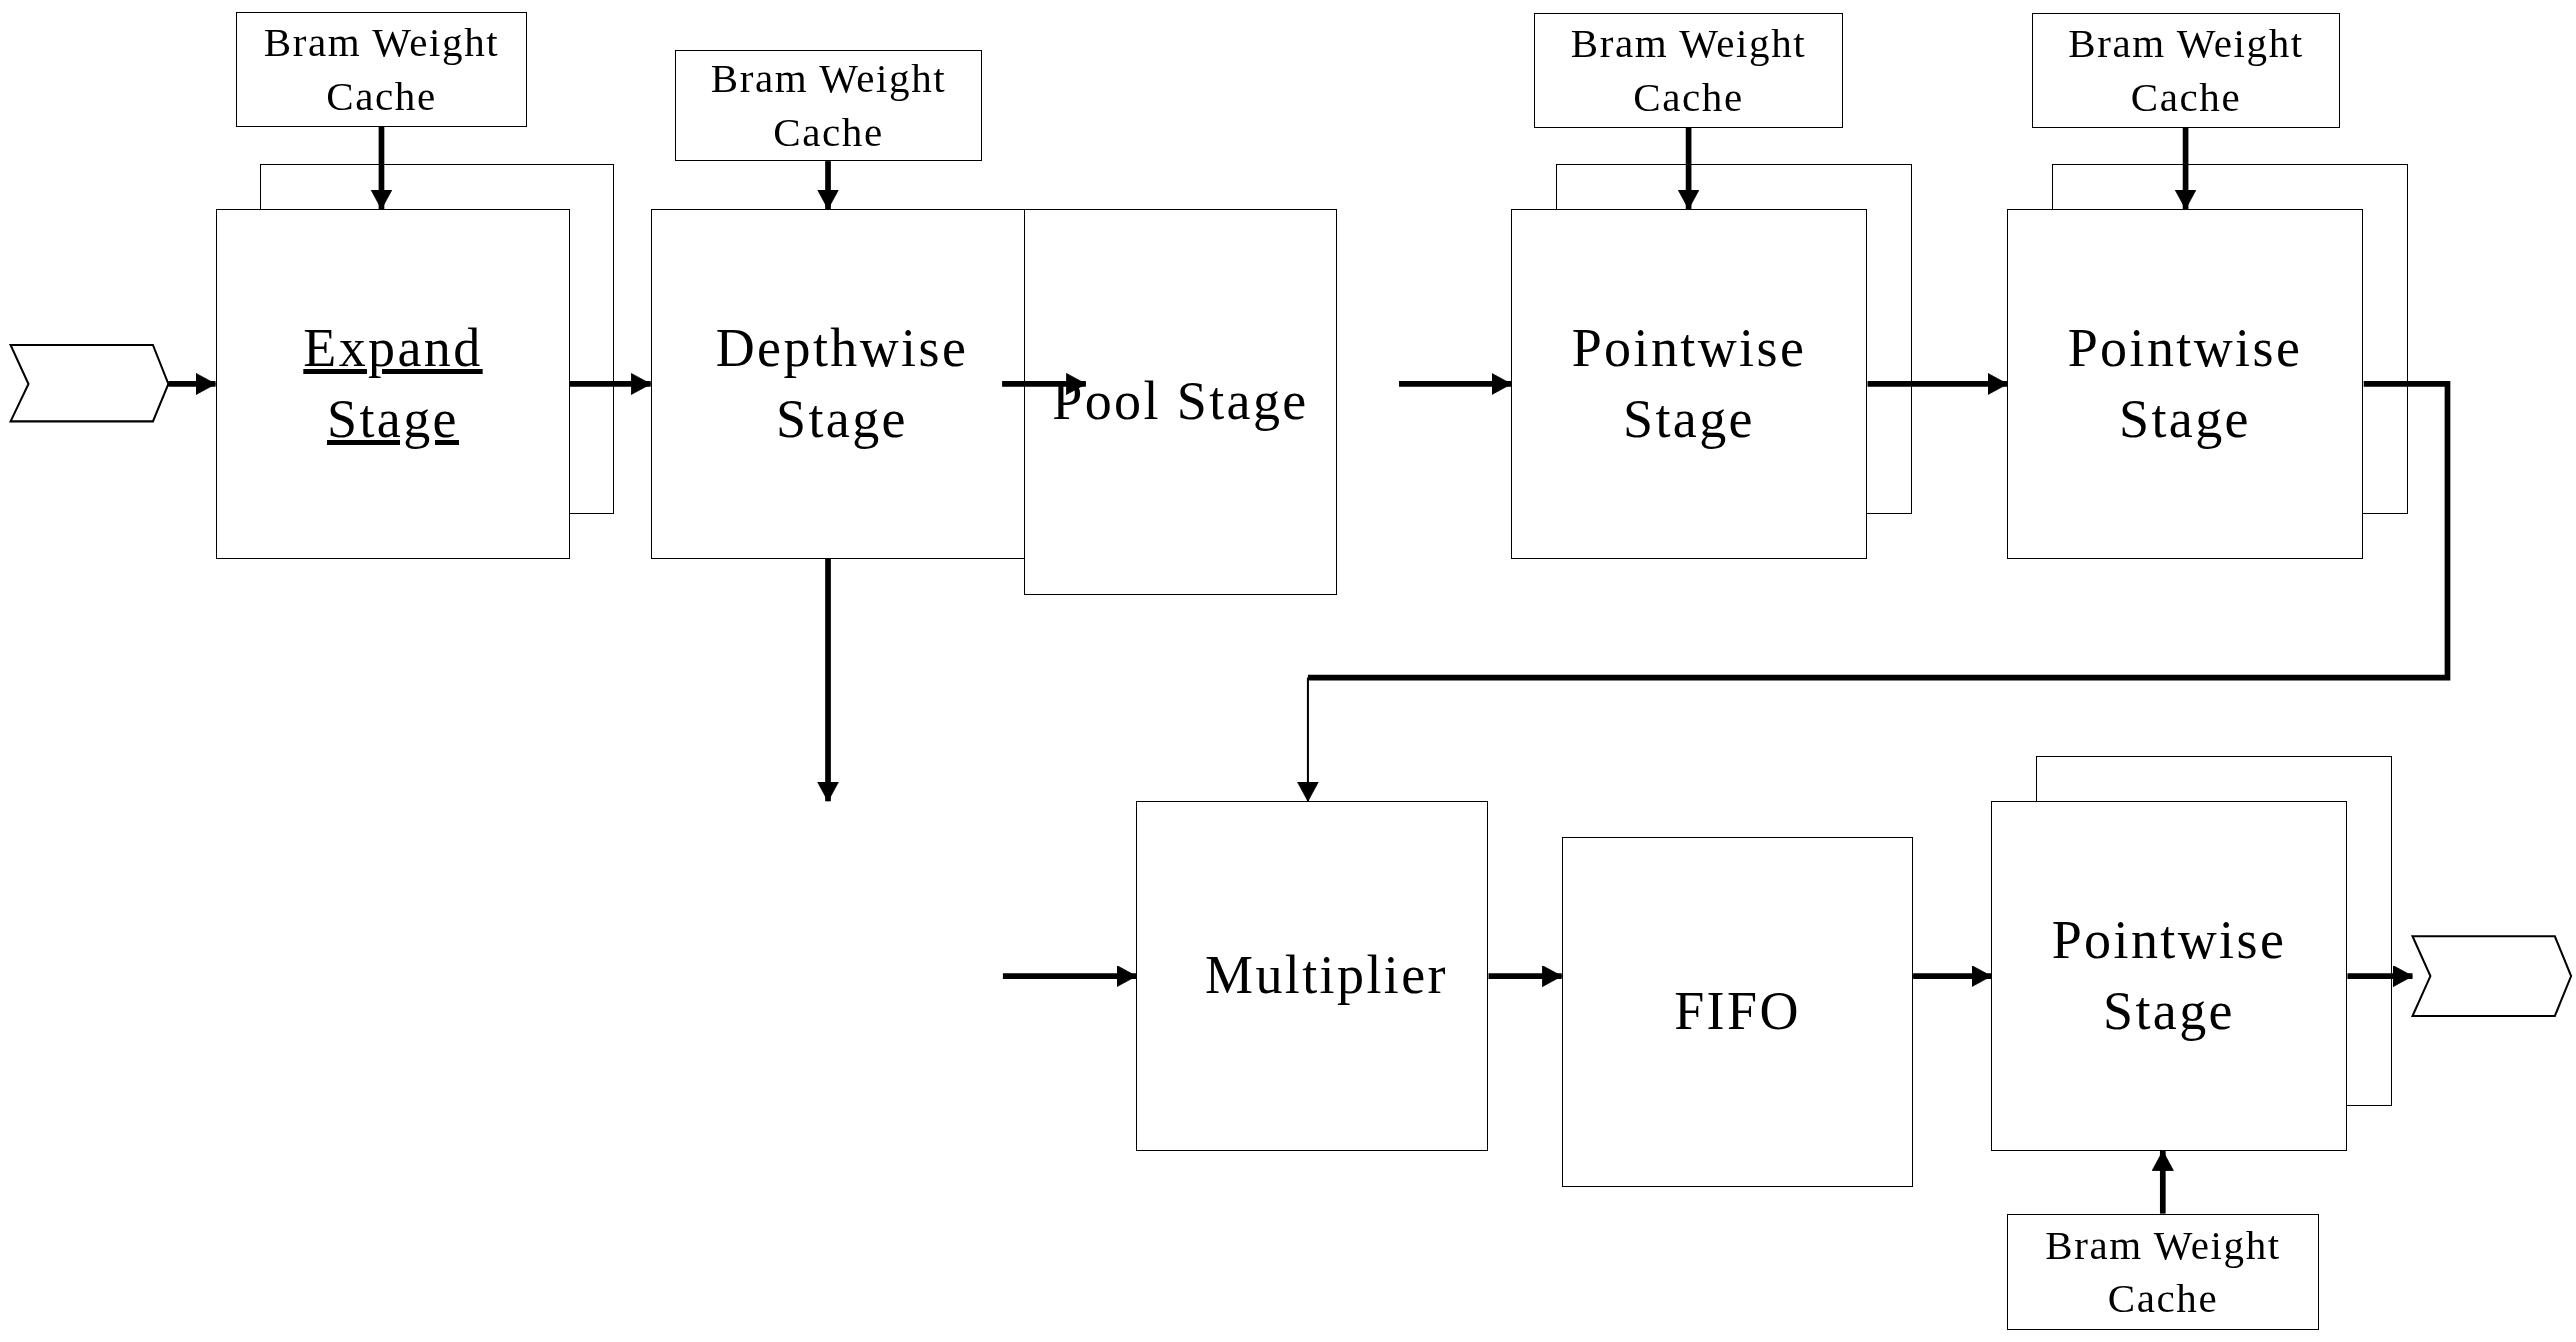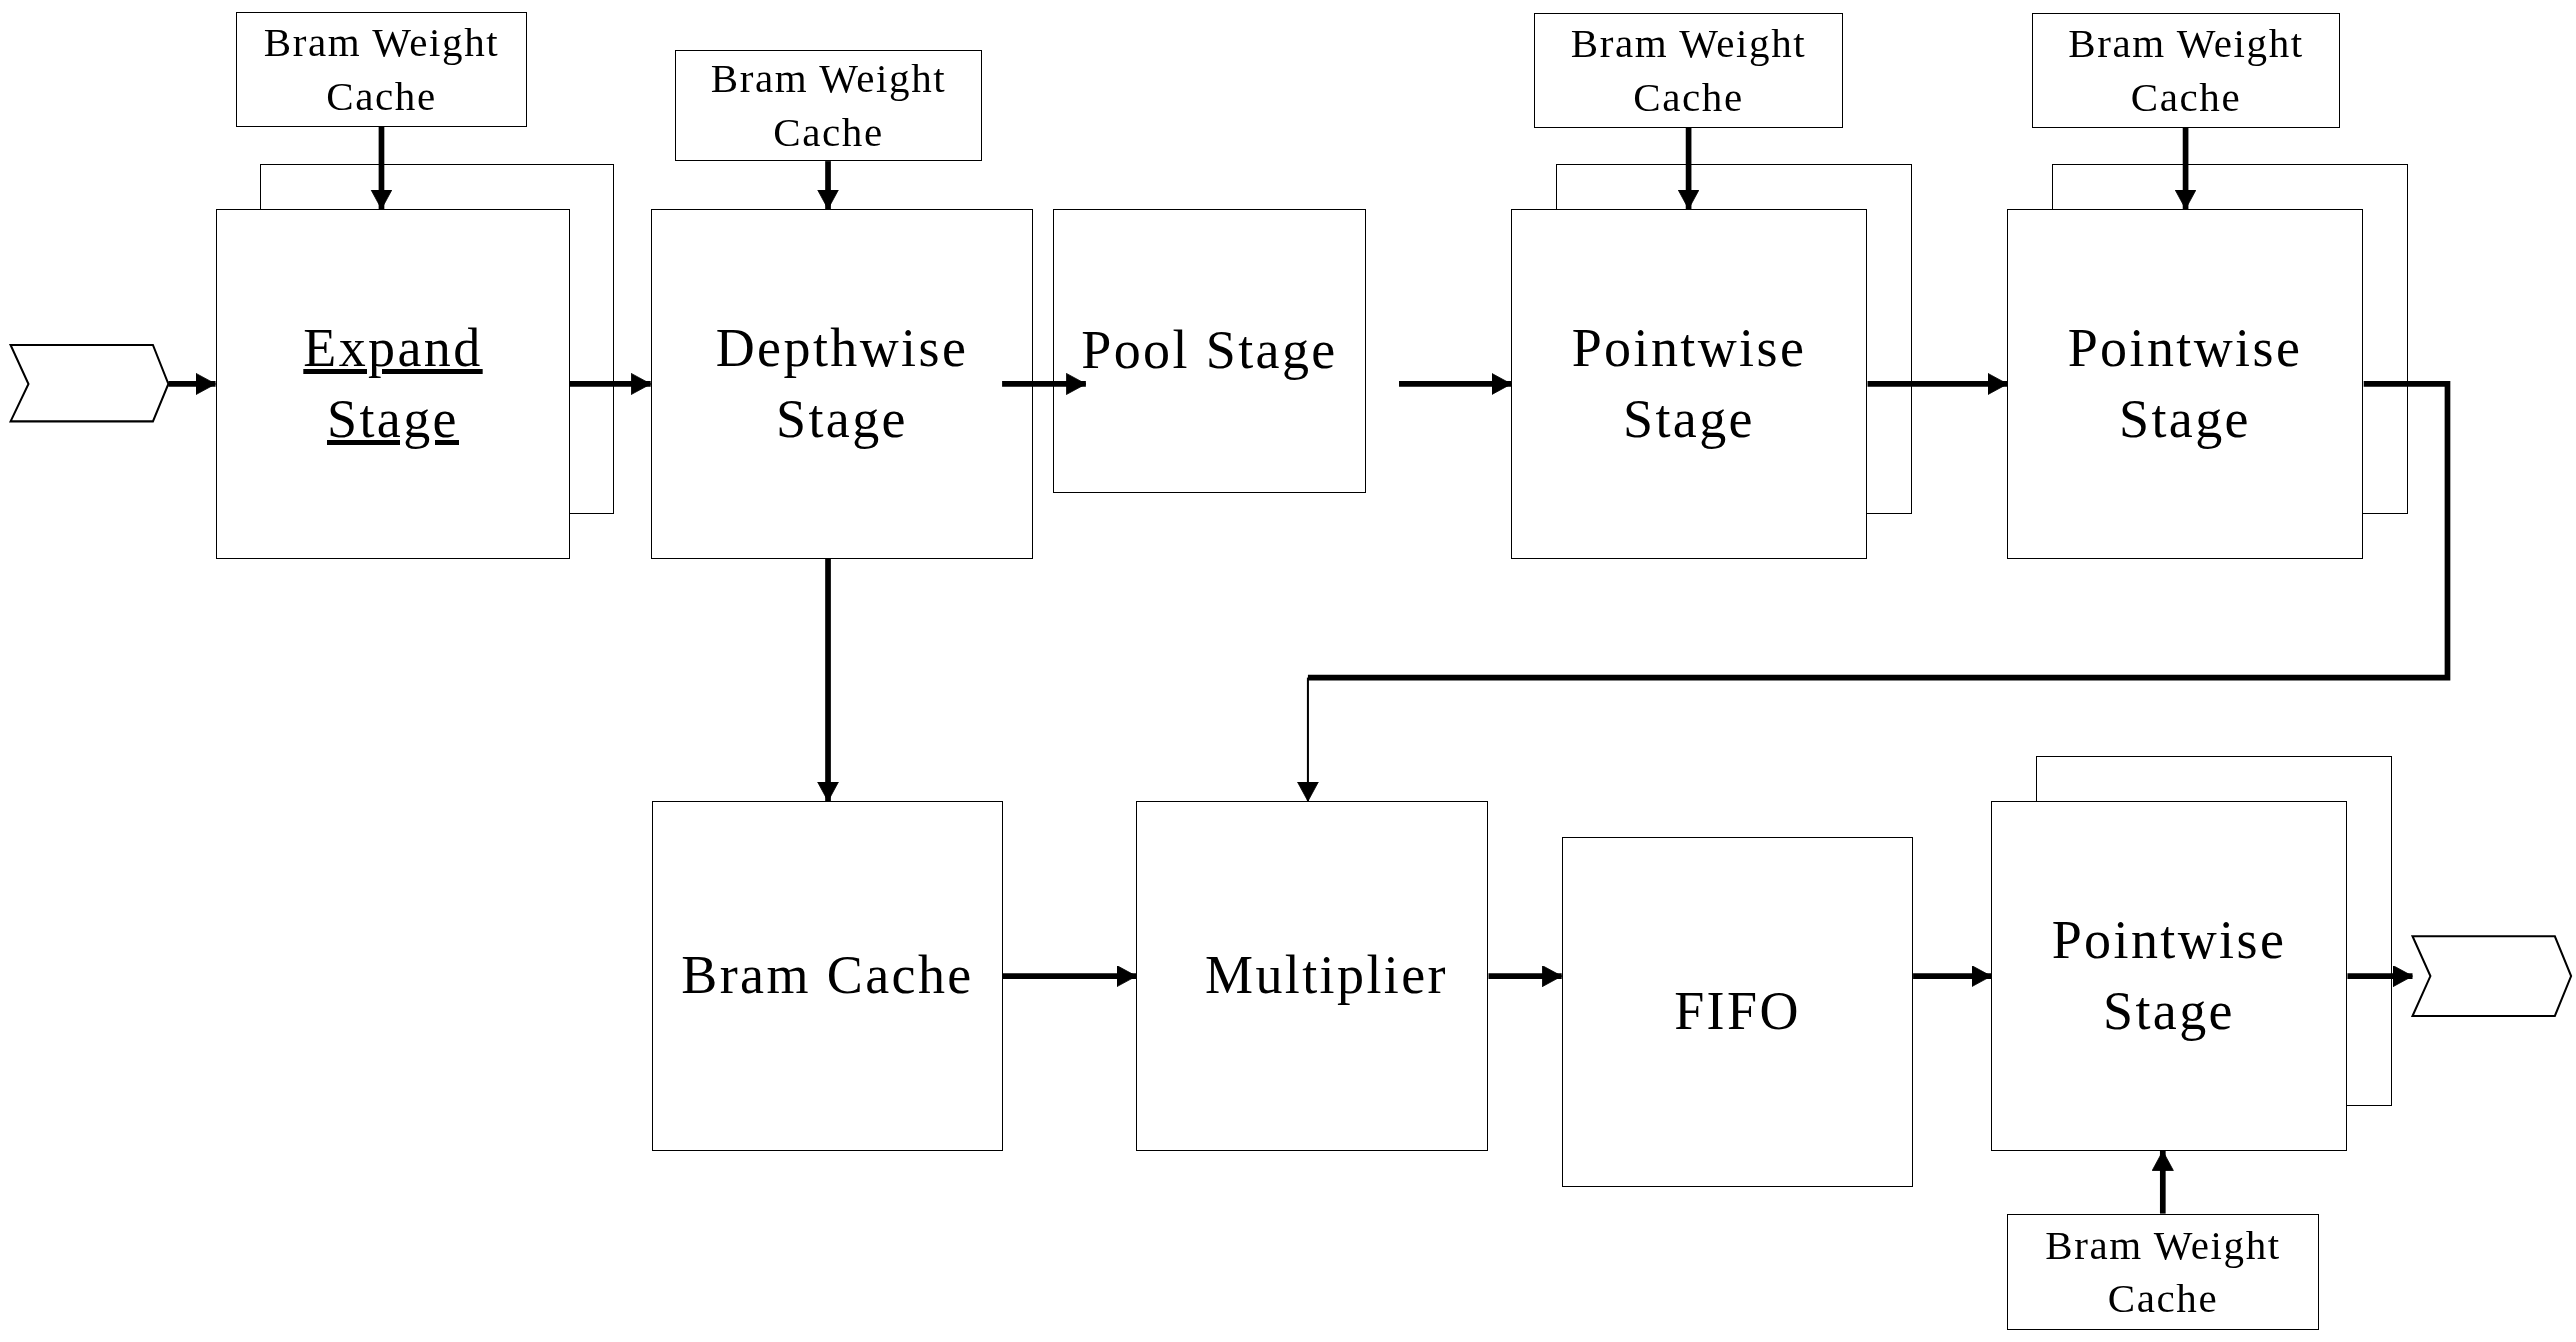--- a/index.html
+++ b/index.html
@@ -50,35 +50,32 @@
   </div>
 
   <div class="box" style="left:216px;top:209px;width:354px;height:350px;text-decoration:underline;">
     <span class="stage-label">Expand
 Stage</span>
   </div>
   <div class="box" style="left:651px;top:209px;width:382px;height:350px;">
     <span class="stage-label">Depthwise
 Stage</span>
   </div>
-  <div class="box" style="left:1053px;top:209px;width:313px;height:284px;">
+  <div class="box" style="left:1024px;top:209px;width:313px;height:386px;">
     <span class="stage-label">Pool Stage</span>
   </div>
   <div class="box" style="left:1511px;top:209px;width:356px;height:350px;">
     <span class="stage-label">Pointwise
 Stage</span>
   </div>
   <div class="box" style="left:2007px;top:209px;width:356px;height:350px;">
     <span class="stage-label">Pointwise
 Stage</span>
   </div>
 
-  <div class="box" style="left:652px;top:801px;width:351px;height:350px;">
-    <span class="stage-label">Bram Cache</span>
-  </div>
   <div class="box" style="left:1136px;top:801px;width:352px;height:350px;padding-left:29px;">
     <span class="stage-label">Multiplier</span>
   </div>
   <div class="box" style="left:1562px;top:801px;width:351px;height:350px;margin-top:36px;">
     <span class="stage-label">FIFO</span>
   </div>
   <div class="box" style="left:1991px;top:801px;width:356px;height:350px;">
     <span class="stage-label">Pointwise
 Stage</span>
   </div>

